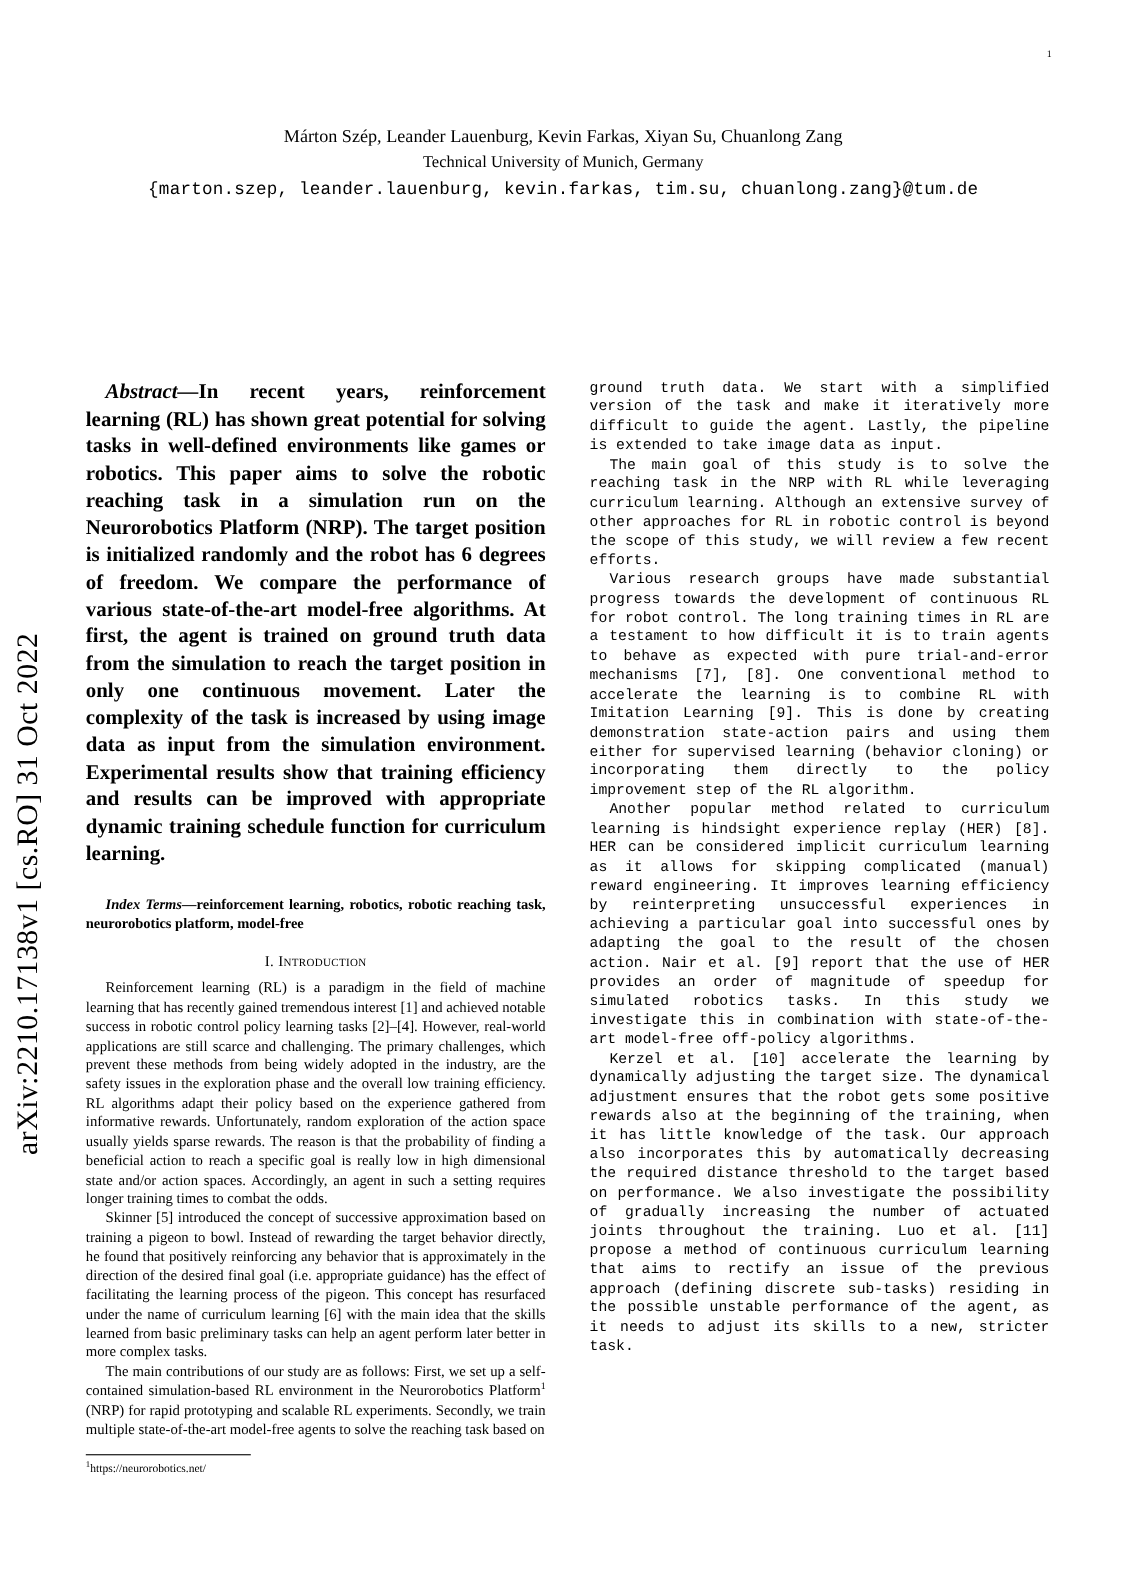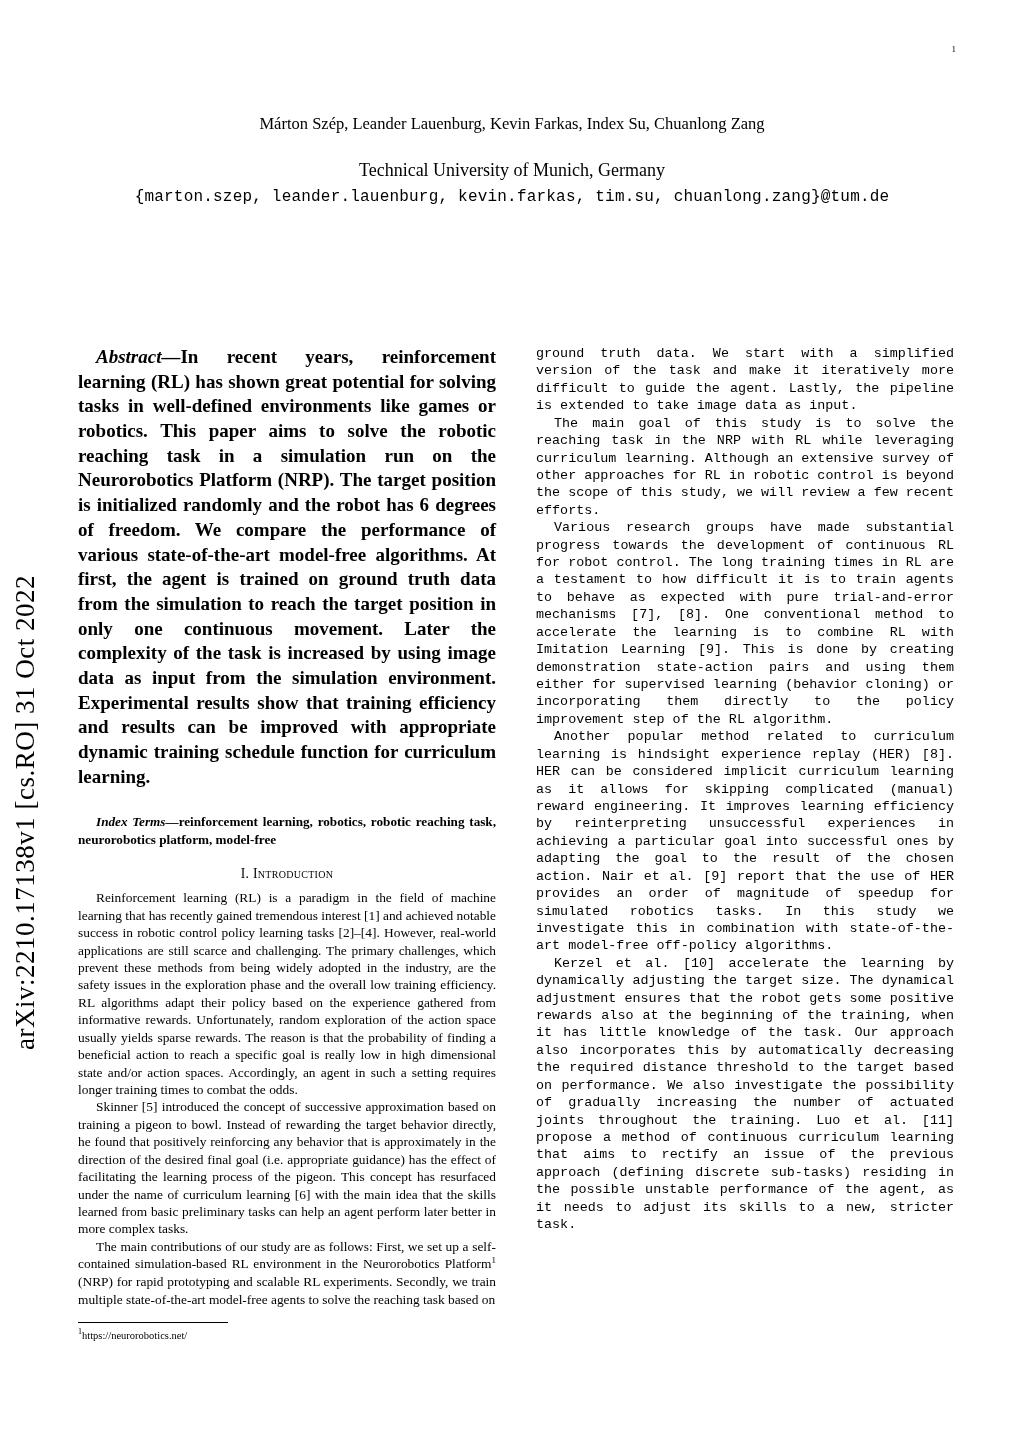--- a/index.html
+++ b/index.html
@@ -61,23 +61,22 @@
     font-weight: normal;
     font-family: "Liberation Serif", serif;
     margin: 0;
   }
   .authors {
     margin-top: 22px;
     font-size: 16.5px;
     line-height: 1.5;
   }
   .affiliation {
-    font-size: 18px;
+    font-size: 15px;
     line-height: 1.5;
-    margin-top: 20px;
   }
   .emails {
     margin-top: 4px;
     font-family: "Liberation Mono", monospace;
     font-size: 16px;
     letter-spacing: 0.2px;
     white-space: nowrap;
   }
 
   
@@ -161,21 +160,21 @@
 </head>
 <body>
 
 <div class="page">
 
   <div class="page-number">1</div>
 
   <div class="arxiv-stamp">arXiv:2210.17138v1  [cs.RO]  31 Oct 2022</div>
 
   <div class="title-block">
-    <div class="authors">Márton Szép, Leander Lauenburg, Kevin Farkas, Index Su, Chuanlong Zang</div>
+    <div class="authors">Márton Szép, Leander Lauenburg, Kevin Farkas, Xiyan Su, Chuanlong Zang</div>
     <div class="affiliation">Technical University of Munich, Germany</div>
     <div class="emails">{marton.szep, leander.lauenburg, kevin.farkas, tim.su, chuanlong.zang}@tum.de</div>
   </div>
 
   <div class="columns">
 
     <div class="col col-left">
 
       <p class="abstract-para"><span class="abstract-lead">Abstract—</span><span>In recent years, reinforcement learning (RL) has shown great potential for solving tasks in well-defined environments like games or robotics. This paper aims to solve the robotic reaching task in a simulation run on the Neurorobotics Platform (NRP). The target position is initialized randomly and the robot has 6 degrees of freedom. We compare the performance of various state-of-the-art model-free algorithms. At first, the agent is trained on ground truth data from the simulation to reach the target position in only one continuous movement. Later the complexity of the task is increased by using image data as input from the simulation environment. Experimental results show that training efficiency and results can be improved with appropriate dynamic training schedule function for curriculum learning.</span></p>
 

